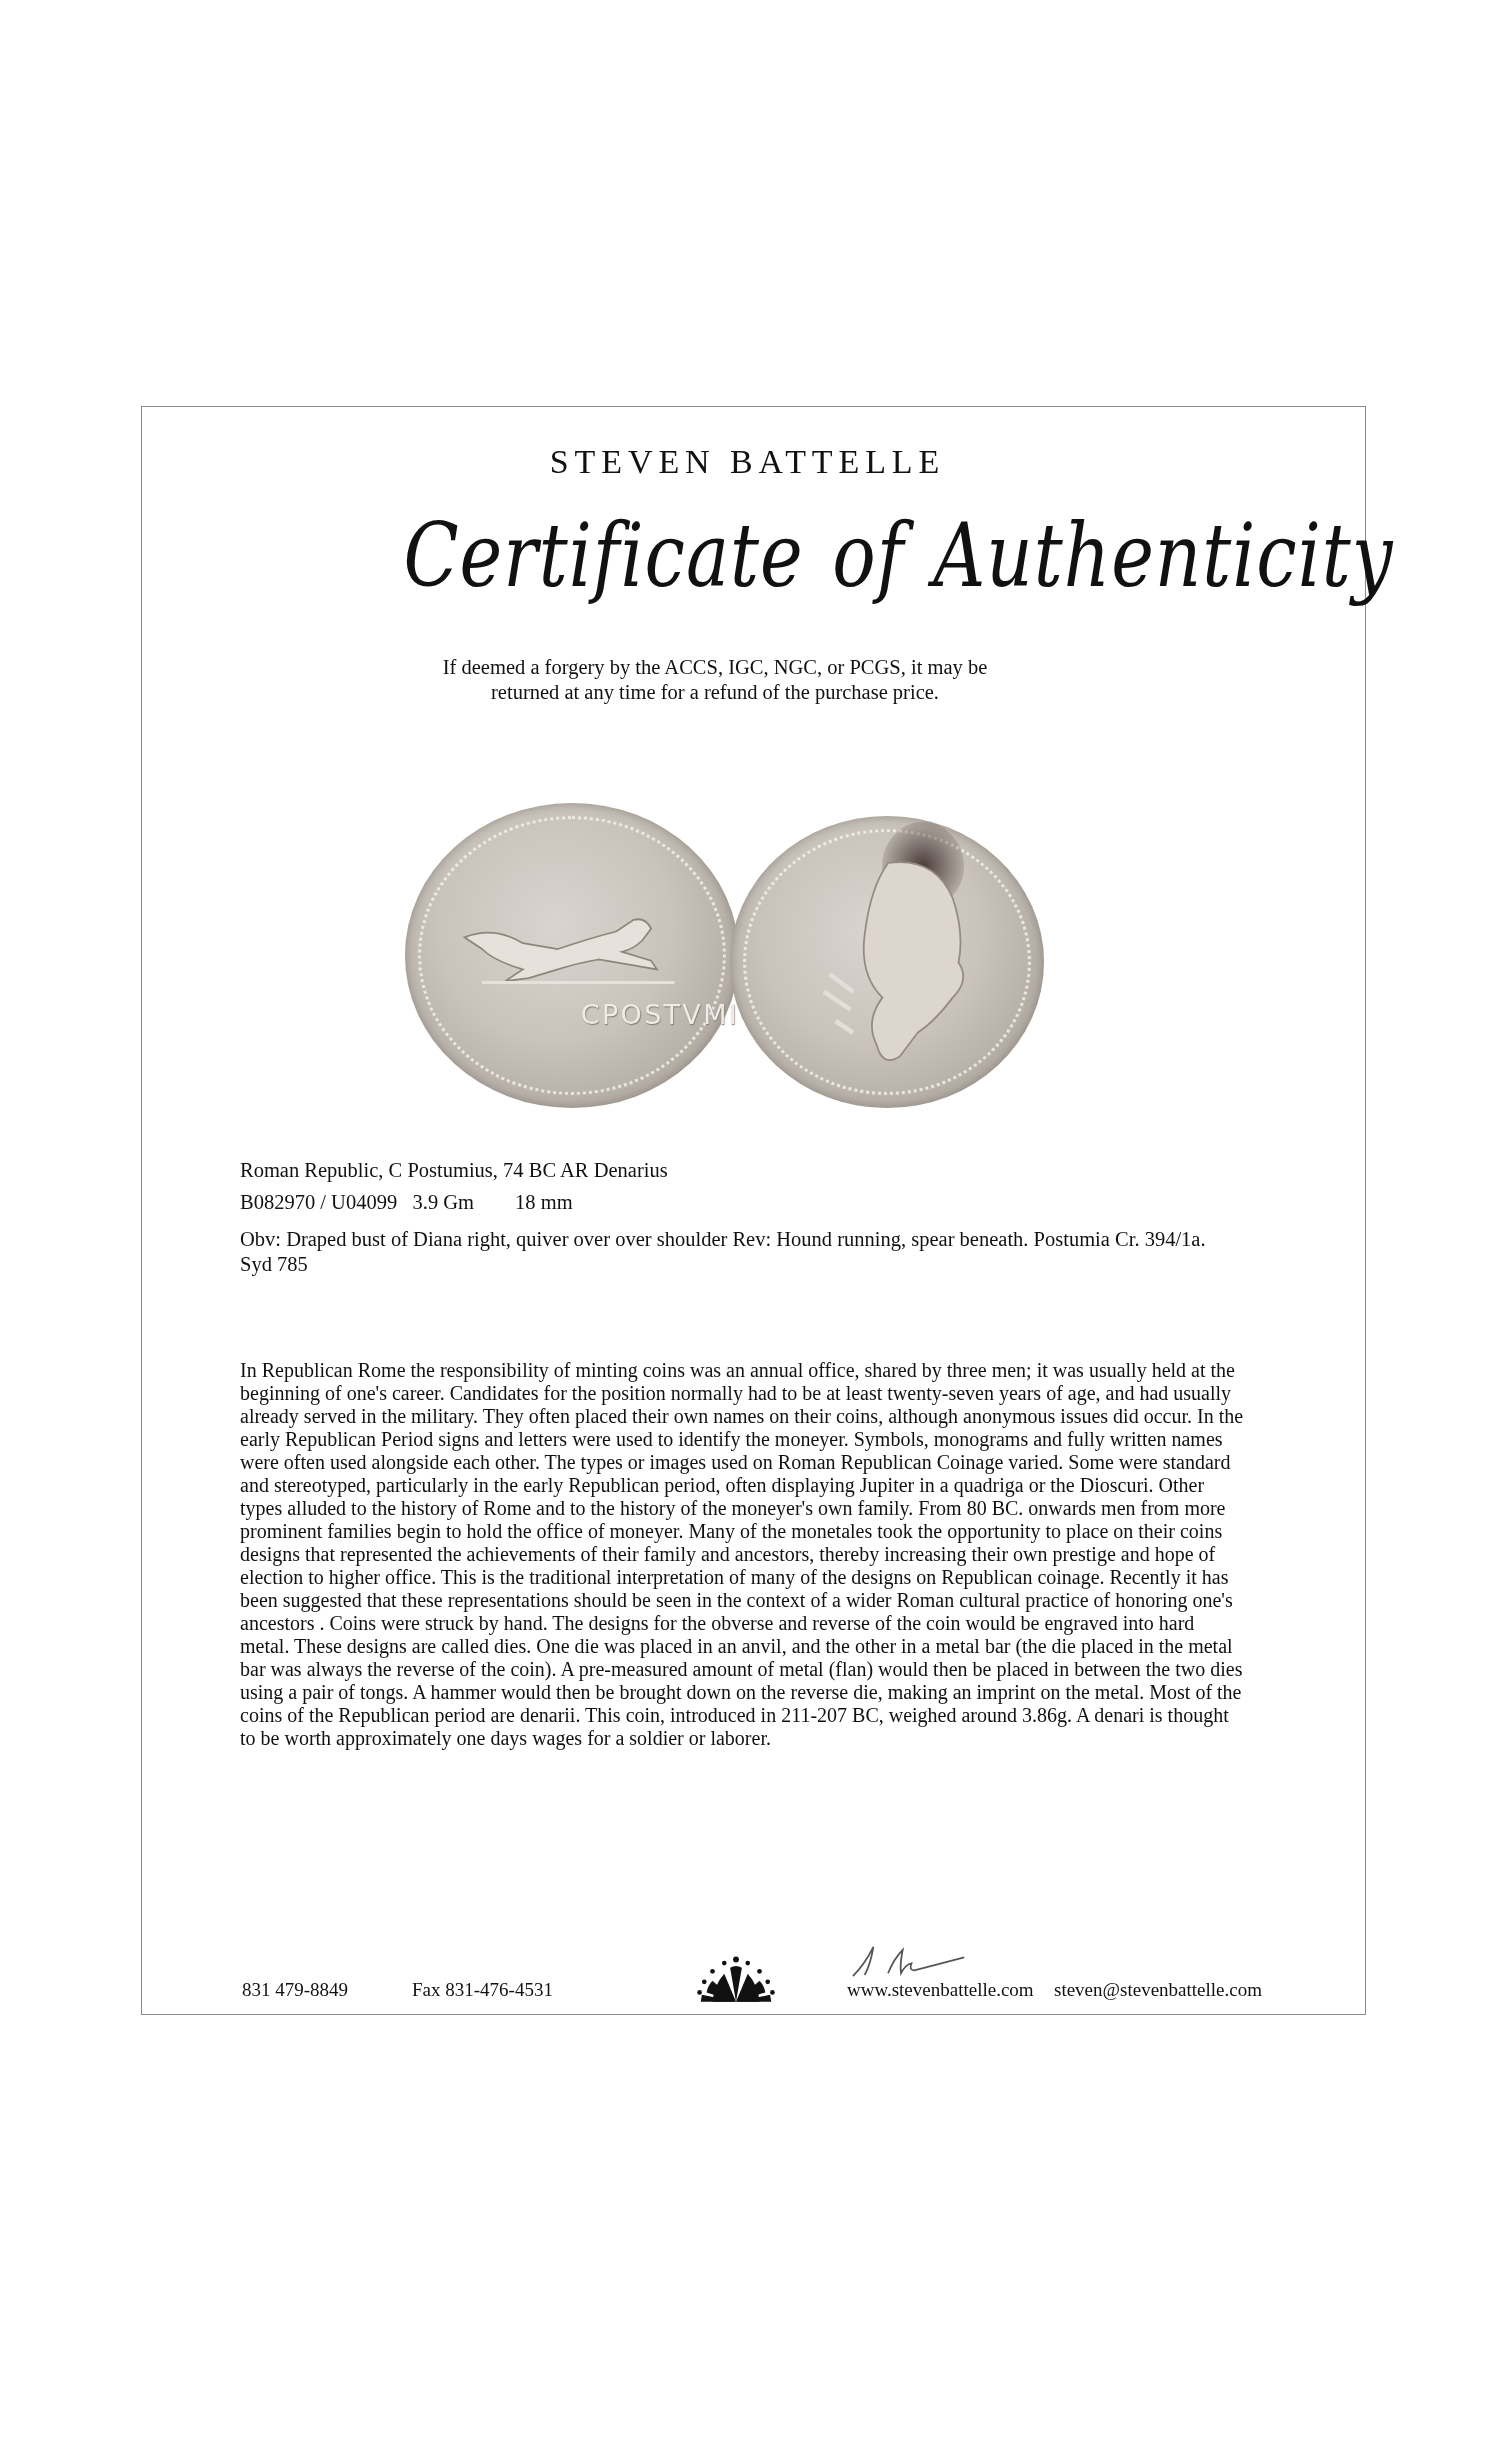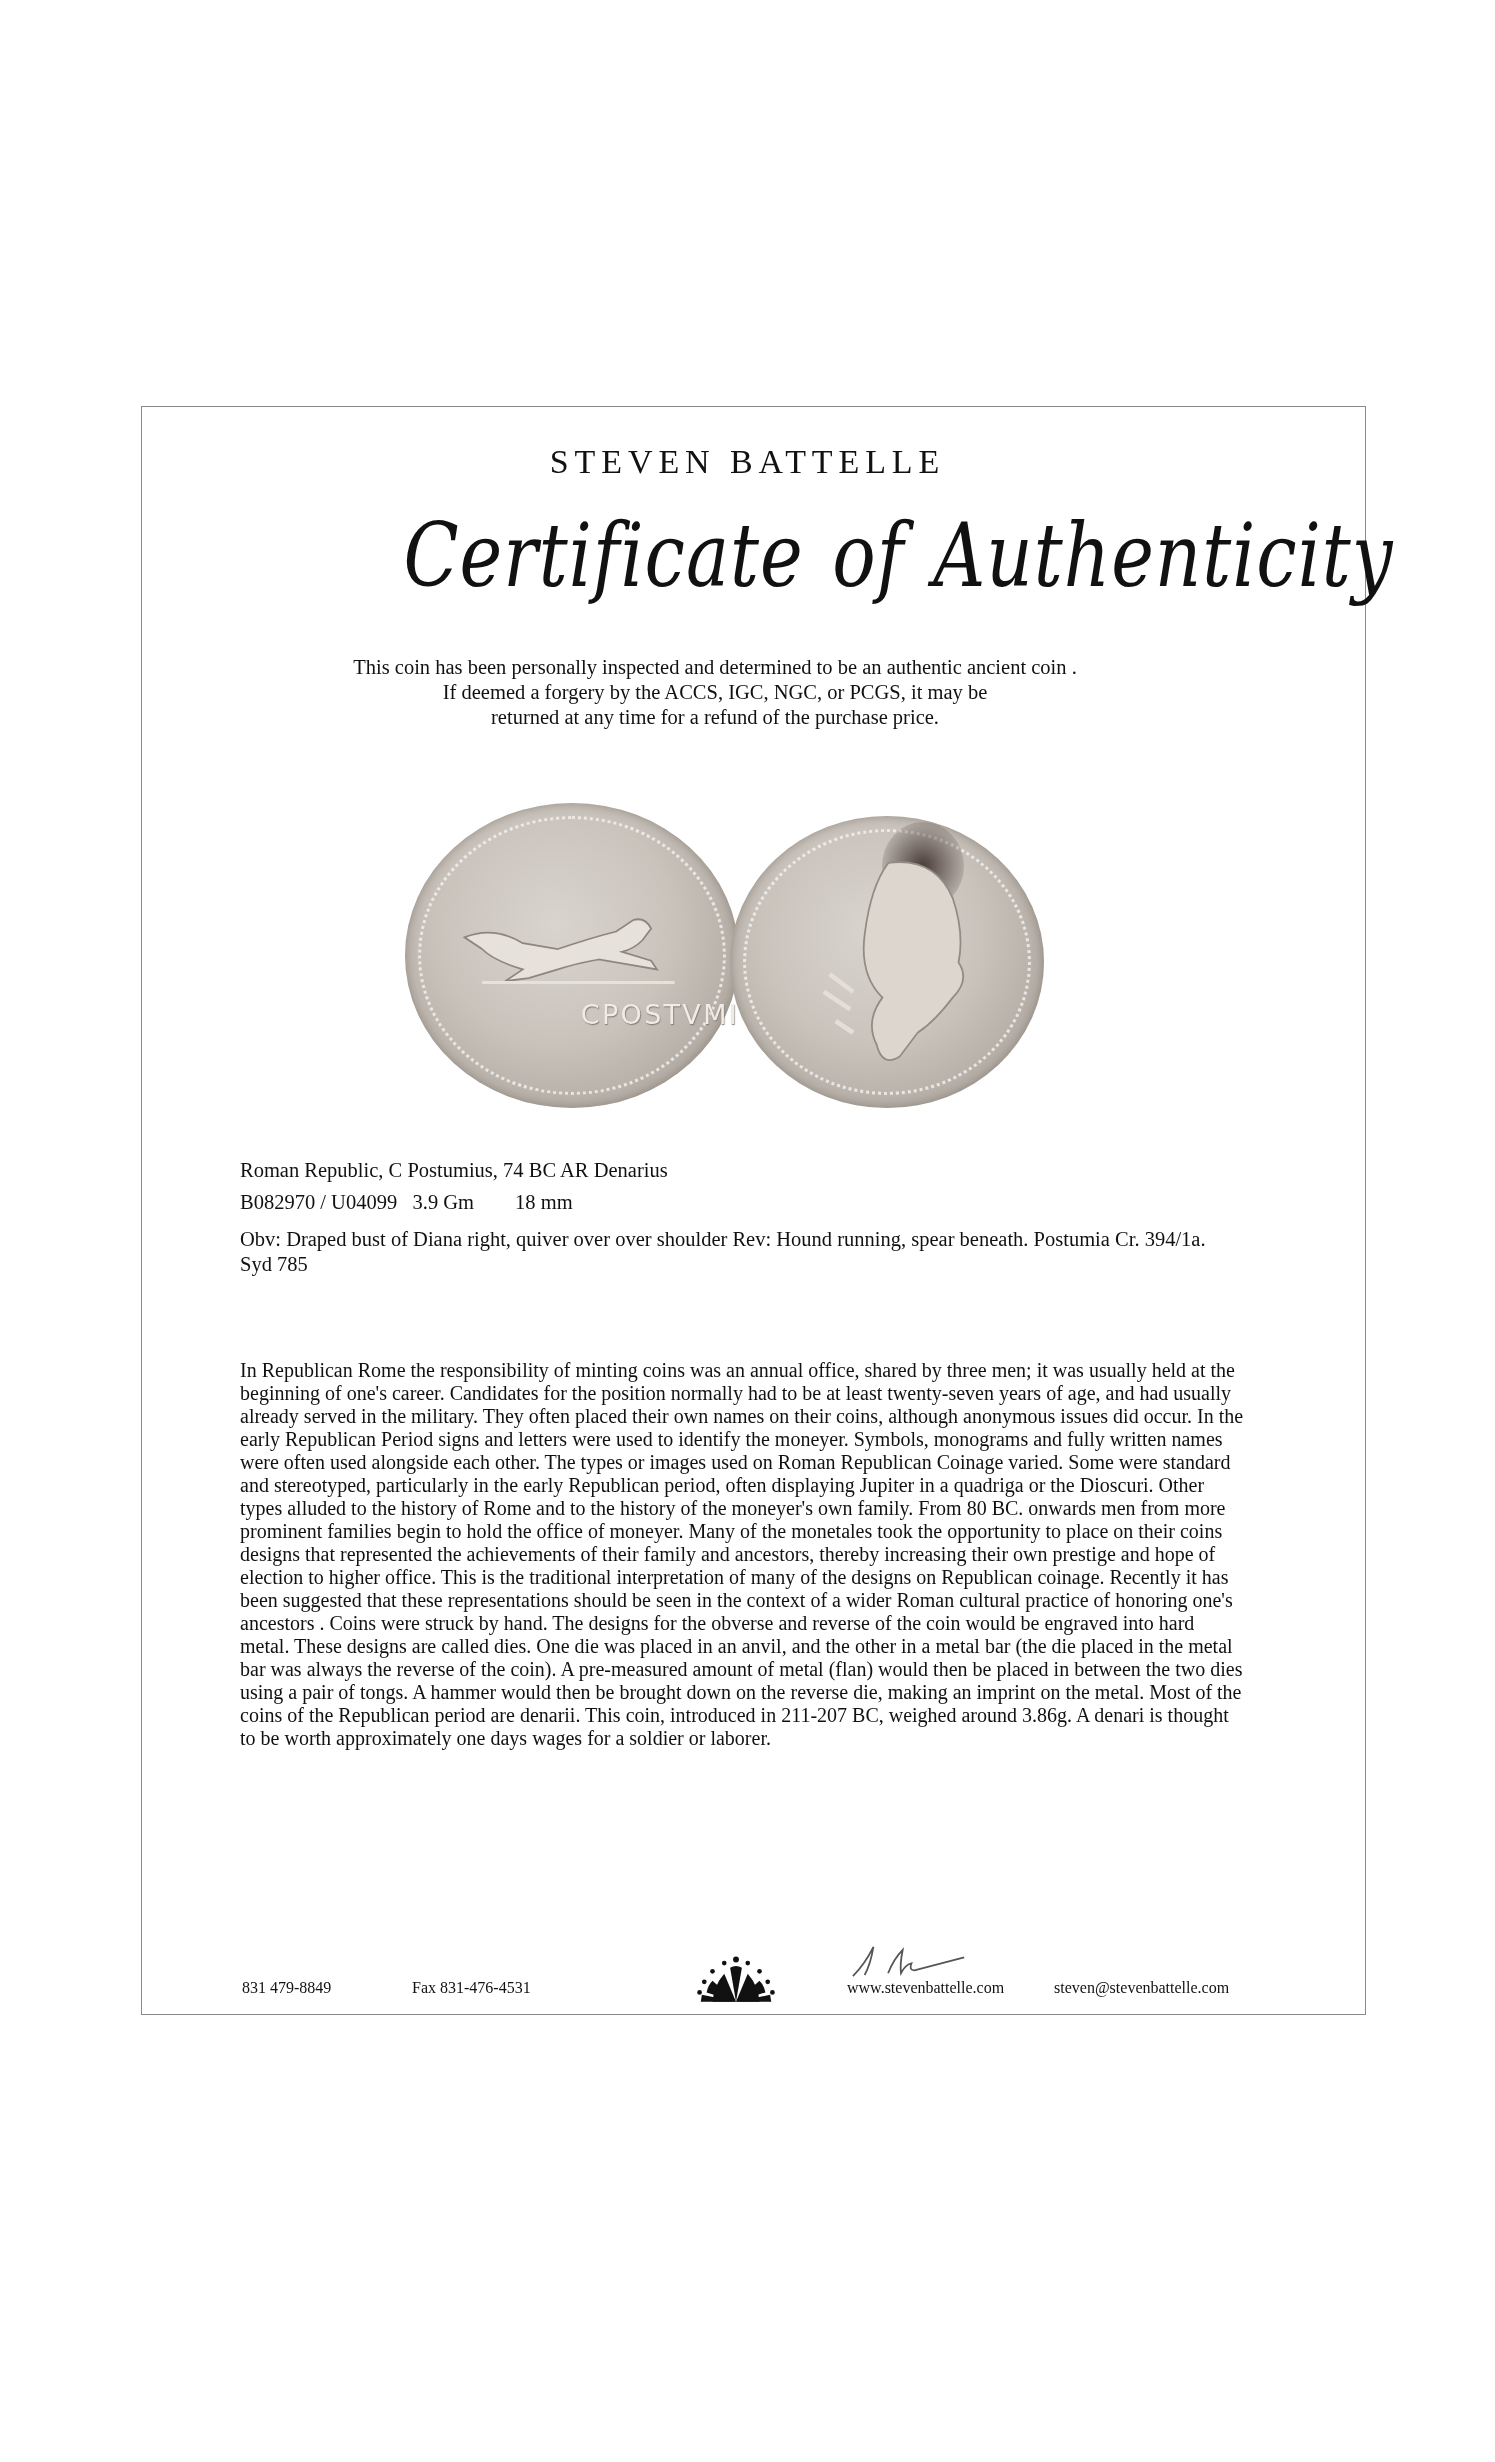--- a/index.html
+++ b/index.html
@@ -29,41 +29,40 @@
   .coin .bust { position: absolute; left: 88px; top: 29px; width: 164px; height: 235px; }
   .coin .stain { position: absolute; left: 152px; top: 5.9px; width: 82px; height: 88px;
                  border-radius: 50%; background: radial-gradient(#4a3d3a, rgba(80,65,60,.2) 70%, transparent); }
   .details { position: absolute; left: 240px; top: 1158px; width: 1020px; font-size: 20.5px; }
   .details .line { margin: 0; line-height: 25px; }
   .details .l1 { position: absolute; top: 0; }
   .details .l2 { position: absolute; top: 26px; white-space: pre; margin-top: 6px; }
   .details .l3 { position: absolute; top: 69px; width: 997px; line-height: 24.6px; }
   .history { position: absolute; left: 240px; top: 1359px; width: 1008px; font-size: 20px;
              line-height: 23px; text-align: left; }
-  .footer { position: absolute; top: 1979px; font-size: 16px; }
+  .footer { position: absolute; top: 1979px; font-size: 19px; }
   .f-phone { left: 242px; }
   .f-fax { left: 384px; margin-left: 28px; }
   .f-web { left: 847px; }
   .f-email { left: 1054px; }
   .logo { position: absolute; left: 689px; top: 1956px; width: 94px; height: 47px; }
   .sig { position: absolute; left: 847px; top: 1941px; width: 129px; height: 41px; }
 </style>
 </head>
 <body>
 
 <div class="frame"></div>
 
 <div class="brand">STEVEN BATTELLE</div>
 
 <div class="title">
   <span>Certificate</span><span class="of">of</span><span>Authenticity</span>
 </div>
 
 <div class="intro">
-  <div>This coin has been personally inspected and determined to be an authentic ancient coin .</div>
   <div>If deemed a forgery by the ACCS, IGC, NGC, or PCGS, it may be</div>
   <div>returned at any time for a refund of the purchase price.</div>
 </div>
 
 <div class="coin rev" title="Reverse: hound running, spear beneath">
   <div class="rim"></div>
   <svg class="hound" viewBox="0 0 380 120">
     <path d="M10 40 Q60 20 110 50 L170 60 Q230 40 270 30 L300 10 Q320 5 330 25 L315 45 Q300 60 280 65 L330 80 L340 95 L300 88 L240 78 Q200 85 170 95 L120 110 L80 115 L110 95 Q60 80 40 60 Z" fill="#e6e1db" stroke="#8e867e" stroke-width="3"></path>
     <line x1="40" y1="118" x2="370" y2="118" stroke="#e6e1db" stroke-width="6"></line>
   </svg>

